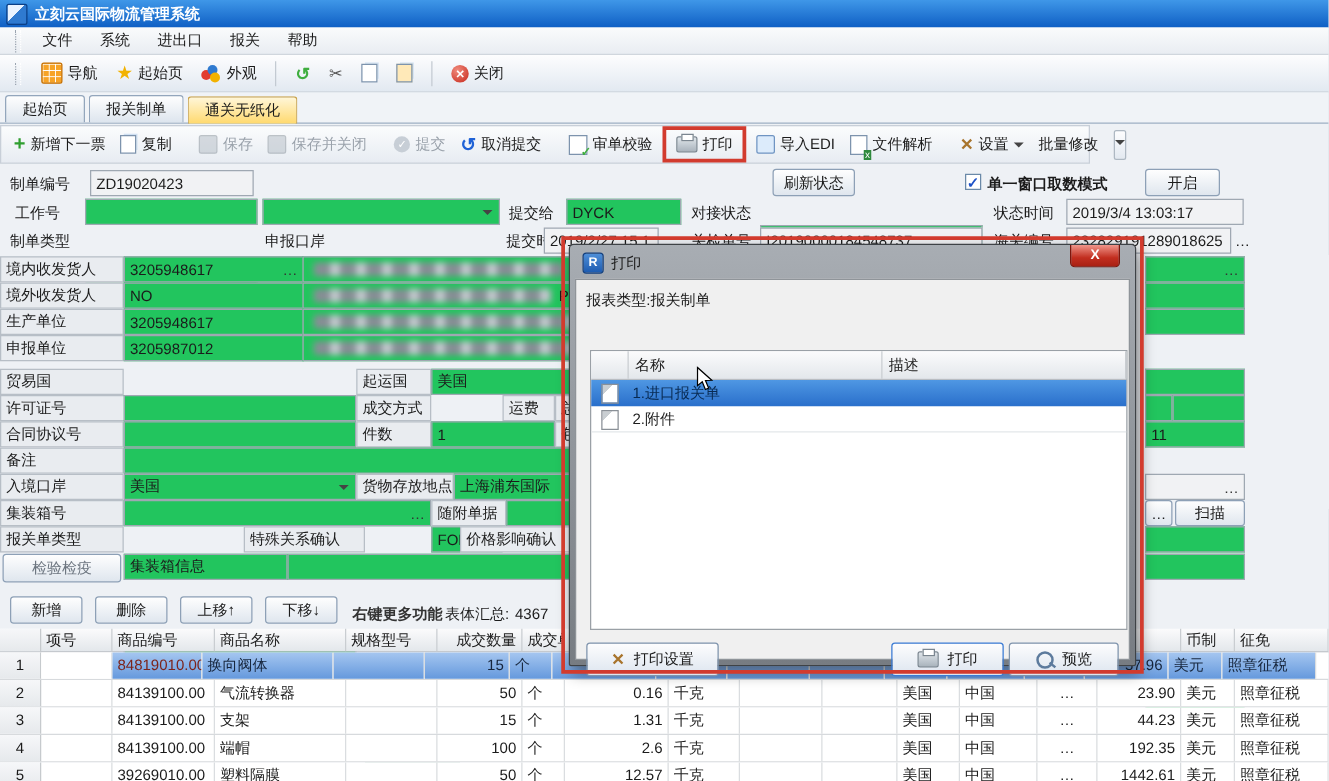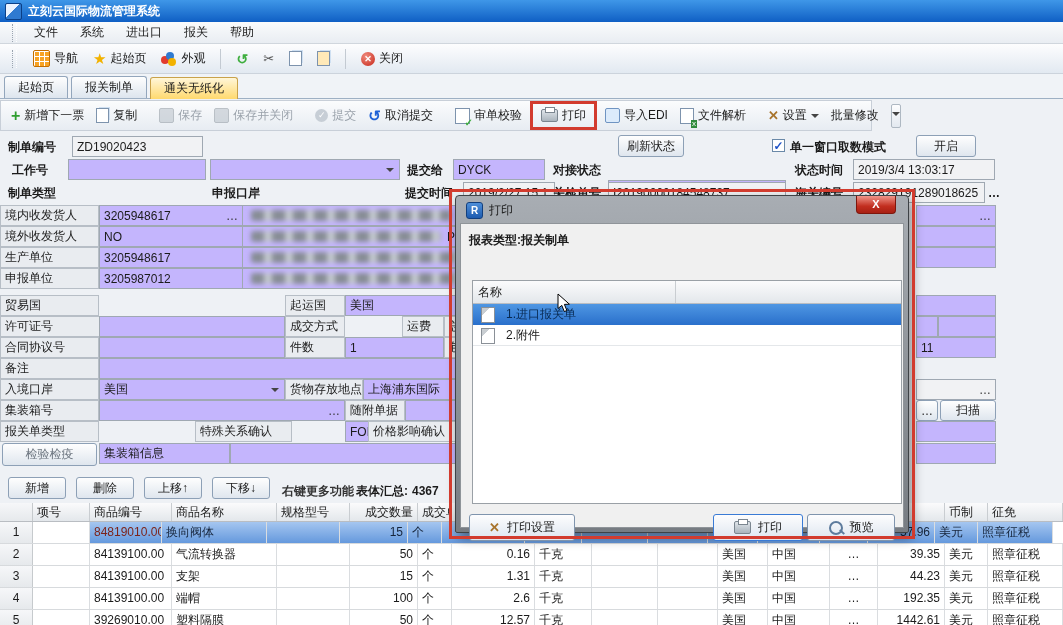--- a/index.html
+++ b/index.html
@@ -55,22 +55,22 @@
   .ediic{width:13px;height:13px;background:#dcebfb;border:1px solid #6f94c2;border-radius:2px;}
   .parseic{width:12px;height:14px;background:#fff;border:1px solid #7d93ad;position:relative;}
   .parseic::after{content:"x";position:absolute;right:-4px;bottom:-5px;background:#2f8a3c;color:#fff;font-size:8px;line-height:8px;padding:0 1px;}
   .wrench{color:#a8742c;font-weight:bold;font-size:13px;}
   .dropbtn{width:18px;height:22px;border:1px solid #aeb8c2;border-radius:2px;background:linear-gradient(#fdfdfe,#e3e9f0);
            display:flex;align-items:center;justify-content:center;margin-left:6px;color:#556;}
   .red-annot{border:3px solid #d23b2e;padding:0 2px;display:flex;align-items:center;margin:0 2px;}
   .caret{width:0;height:0;border:4px solid transparent;border-top-color:#444;margin-top:4px;}
   
   .lbl{background:#e9ecf0;border:1px solid #b7bec6;display:flex;align-items:center;padding-left:4px;overflow:hidden;white-space:nowrap;}
-  .txt{display:flex;align-items:center;white-space:nowrap;font-weight:bold;}
-  .fld{background:#c4b5fd;border:1px solid #9fa8b2;display:flex;align-items:center;padding:0 4px;overflow:hidden;white-space:nowrap;}
+  .txt{display:flex;align-items:center;white-space:nowrap;}
+  .fld{background:#22c55e;border:1px solid #9fa8b2;display:flex;align-items:center;padding:0 4px;overflow:hidden;white-space:nowrap;}
   .fld.ro{background:#f1f2f4;}
   .dd{padding-right:14px;position:relative;}
   .dd::after{content:"";position:absolute;right:5px;top:8px;border:4px solid transparent;border-top-color:#444;}
   .dots{margin-left:auto;color:#333;}
   .pbtn{background:linear-gradient(#fefefe,#dfe6ee);border:1px solid #8da0b6;border-radius:3px;
         display:flex;align-items:center;justify-content:center;gap:5px;}
   .pbtn.dim{color:#6d7680;}
   .cb{width:13px;height:13px;background:#fff;border:1px solid #6a89a8;color:#1e52c8;font-size:12px;line-height:12px;
       text-align:center;font-weight:bold;}
   .blur{height:11px;border-radius:2px;filter:blur(2.5px);
@@ -93,21 +93,21 @@
           box-shadow:3px 5px 12px rgba(0,0,0,.45);}
   .dlg-title{position:absolute;left:4px;top:3px;right:4px;height:22px;display:flex;align-items:center;gap:6px;padding-left:6px;}
   .dlg-ico{width:15px;height:15px;background:linear-gradient(#4f8fd8,#1d5bb0);border:1px solid #123f7e;border-radius:3px;
            color:#fff;font-size:10px;line-height:15px;text-align:center;font-weight:bold;}
   .dlg-close{position:absolute;right:12px;top:0;width:38px;height:17px;border:1px solid #7e160c;border-top:none;
              border-radius:0 0 4px 4px;background:linear-gradient(#f0958a,#c22e1f 60%,#a82013);
              color:#fff;text-align:center;line-height:16px;font-weight:bold;font-size:11px;}
   .dlg-client{position:absolute;left:4px;top:27px;right:4px;bottom:4px;background:#f0f0f0;border:1px solid #8f9499;}
   .dlg-list{position:absolute;left:11px;top:56px;width:428px;height:222px;background:#fff;border:1px solid #9aa0a6;}
   .dl-row{display:flex;height:20px;border-bottom:1px solid #e4e7ea;}
-  .dl-row.hd{height:22px;background:linear-gradient(#fbfbfc,#e3e7eb);border-bottom:1px solid #b9bdc2;flex-direction:column;}
+  .dl-row.hd{height:22px;background:linear-gradient(#fbfbfc,#e3e7eb);border-bottom:1px solid #b9bdc2;}
   .dl-cell{padding:0 5px;line-height:20px;overflow:hidden;white-space:nowrap;box-sizing:border-box;}
   .dl-row.hd .dl-cell{line-height:22px;border-right:1px solid #c9cdd1;}
   .dl-row.sel2{background:linear-gradient(#4f97e3,#2b71cc);color:#082a52;border-bottom:1px solid #2b71cc;}
   .docic{width:12px;height:14px;margin:3px 0 0 8px;background:linear-gradient(315deg,#fff 70%,#c9ced2 70%);
          border:1px solid #8a9097;}
   .dlg-btn{position:absolute;height:25px;background:linear-gradient(#fdfdfe,#dde5ef);border:1px solid #7f94ad;
            border-radius:3px;display:flex;align-items:center;justify-content:center;gap:7px;}
   .mag{width:10px;height:10px;border:2px solid #5d7globalThis;border:2px solid #5d7b9d;border-radius:50%;position:relative;}
   .mag::after{content:"";position:absolute;left:8px;top:8px;width:6px;height:2px;background:#5d7b9d;transform:rotate(40deg);}
   .cursor{z-index:40;pointer-events:none;}
@@ -266,21 +266,21 @@
 
   <span class="abs txt" style="left:8px;top:185px;height:16px">制单类型</span>
   <div class="abs fld dd" style="left:68px;top:182px;width:138px;height:21px">
       <span>普通报关单</span>
     </div>
   <span class="abs txt" style="left:212px;top:185px;height:16px">申报口岸</span>
   <div class="abs fld dd" style="left:268px;top:182px;width:132px;height:21px">
       <span>苏吴县办</span>
     </div>
   <span class="abs txt" style="left:405px;top:185px;height:16px">提交时间</span>
-  <div class="abs fld ro" style="left:463px;top:182px;width:92px;height:21px">
+  <div class="abs fld ro" style="left:435px;top:182px;width:92px;height:21px">
       <span>2019/2/27 15:1</span>
     </div>
   <span class="abs txt" style="left:553px;top:185px;height:16px">关检单号</span>
   <div class="abs fld ro" style="left:608px;top:182px;width:178px;height:21px">
       <span>I20190000184548737</span>
     </div>
   <span class="abs txt" style="left:795px;top:185px;height:16px">海关编号</span>
   <div class="abs fld ro" style="left:853px;top:182px;width:132px;height:21px">
       <span>232829191289018625</span>
     </div>
@@ -513,21 +513,21 @@
         <span class="tcell c4" style="width:73px;text-align:left"></span>
         <span class="tcell c5" style="width:68px;text-align:right">50</span>
         <span class="tcell c6" style="width:34px;text-align:left">个</span>
         <span class="tcell c7" style="width:83px;text-align:right">0.16</span>
         <span class="tcell c8" style="width:57px;text-align:left">千克</span>
         <span class="tcell c9" style="width:66px;text-align:left"></span>
         <span class="tcell c10" style="width:60px;text-align:left"></span>
         <span class="tcell c11" style="width:50px;text-align:left">美国</span>
         <span class="tcell c12" style="width:62px;text-align:left">中国</span>
         <span class="tcell c13" style="width:48px;text-align:center">…</span>
-        <span class="tcell c14" style="width:67px;text-align:right">39.35</span>
+        <span class="tcell c14" style="width:67px;text-align:right">23.90</span>
         <span class="tcell c15" style="width:43px;text-align:left">美元</span>
         <span class="tcell c16" style="width:75px;text-align:left">照章征税</span>
       </div>
       <div class="trow">
         <span class="tcell c0" style="width:33px;text-align:center">3</span>
         <span class="tcell c1" style="width:57px;text-align:left"></span>
         <span class="tcell c2" style="width:82px;text-align:left">84139100.00</span>
         <span class="tcell c3" style="width:105px;text-align:left">支架</span>
         <span class="tcell c4" style="width:73px;text-align:left"></span>
         <span class="tcell c5" style="width:68px;text-align:right">15</span>

